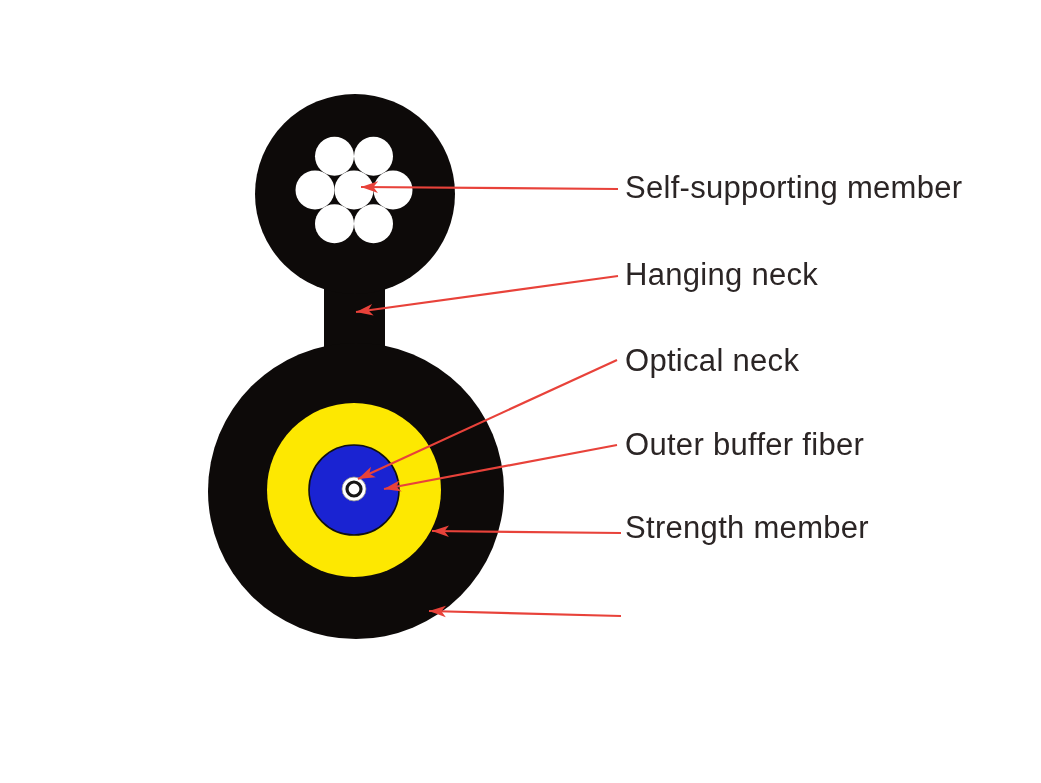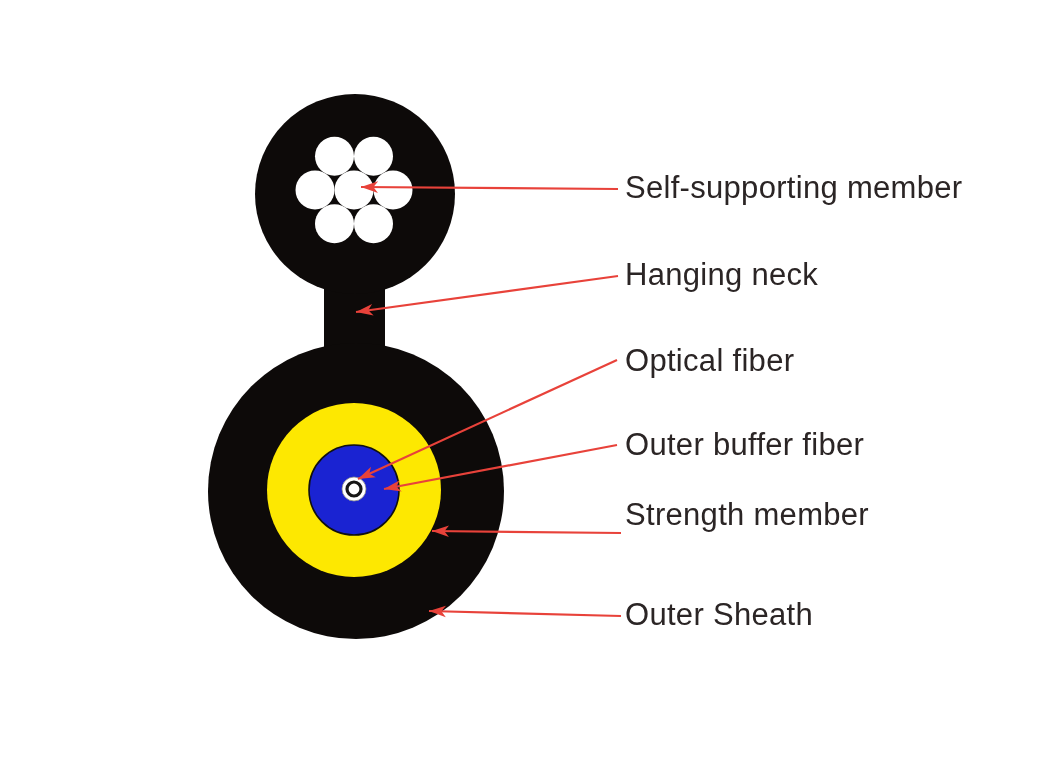--- a/index.html
+++ b/index.html
@@ -68,18 +68,17 @@
       <line x1="618" y1="276" x2="356" y2="312" marker-end="url(#ah)" stroke="#e8423a"></line>
       <line x1="617" y1="360" x2="358" y2="479" marker-end="url(#ah)" stroke="#e8423a"></line>
       <line x1="617" y1="445" x2="384" y2="489" marker-end="url(#ah)" stroke="#e8423a"></line>
       <line x1="621" y1="533" x2="432" y2="531" marker-end="url(#ah)" stroke="#e8423a"></line>
       <line x1="621" y1="616" x2="429" y2="611" marker-end="url(#ah)" stroke="#e8423a"></line>
     </g>
   </svg>
 
   <div class="label" style="top:256px">Hanging neck</div>
   <div class="label" style="top:169px">Self-supporting member</div>
-  <div class="label" style="top:342px">Optical fiber</div>
+  <div class="label" style="top:342px">Optical neck</div>
   <div class="label" style="top:426px">Outer buffer fiber</div>
-  <div class="label" style="top:496px">Strength member</div>
-  <div class="label" style="top:596px">Outer Sheath</div>
+  <div class="label" style="top:509px">Strength member</div>
 
 </div>
 
 </body></html>

